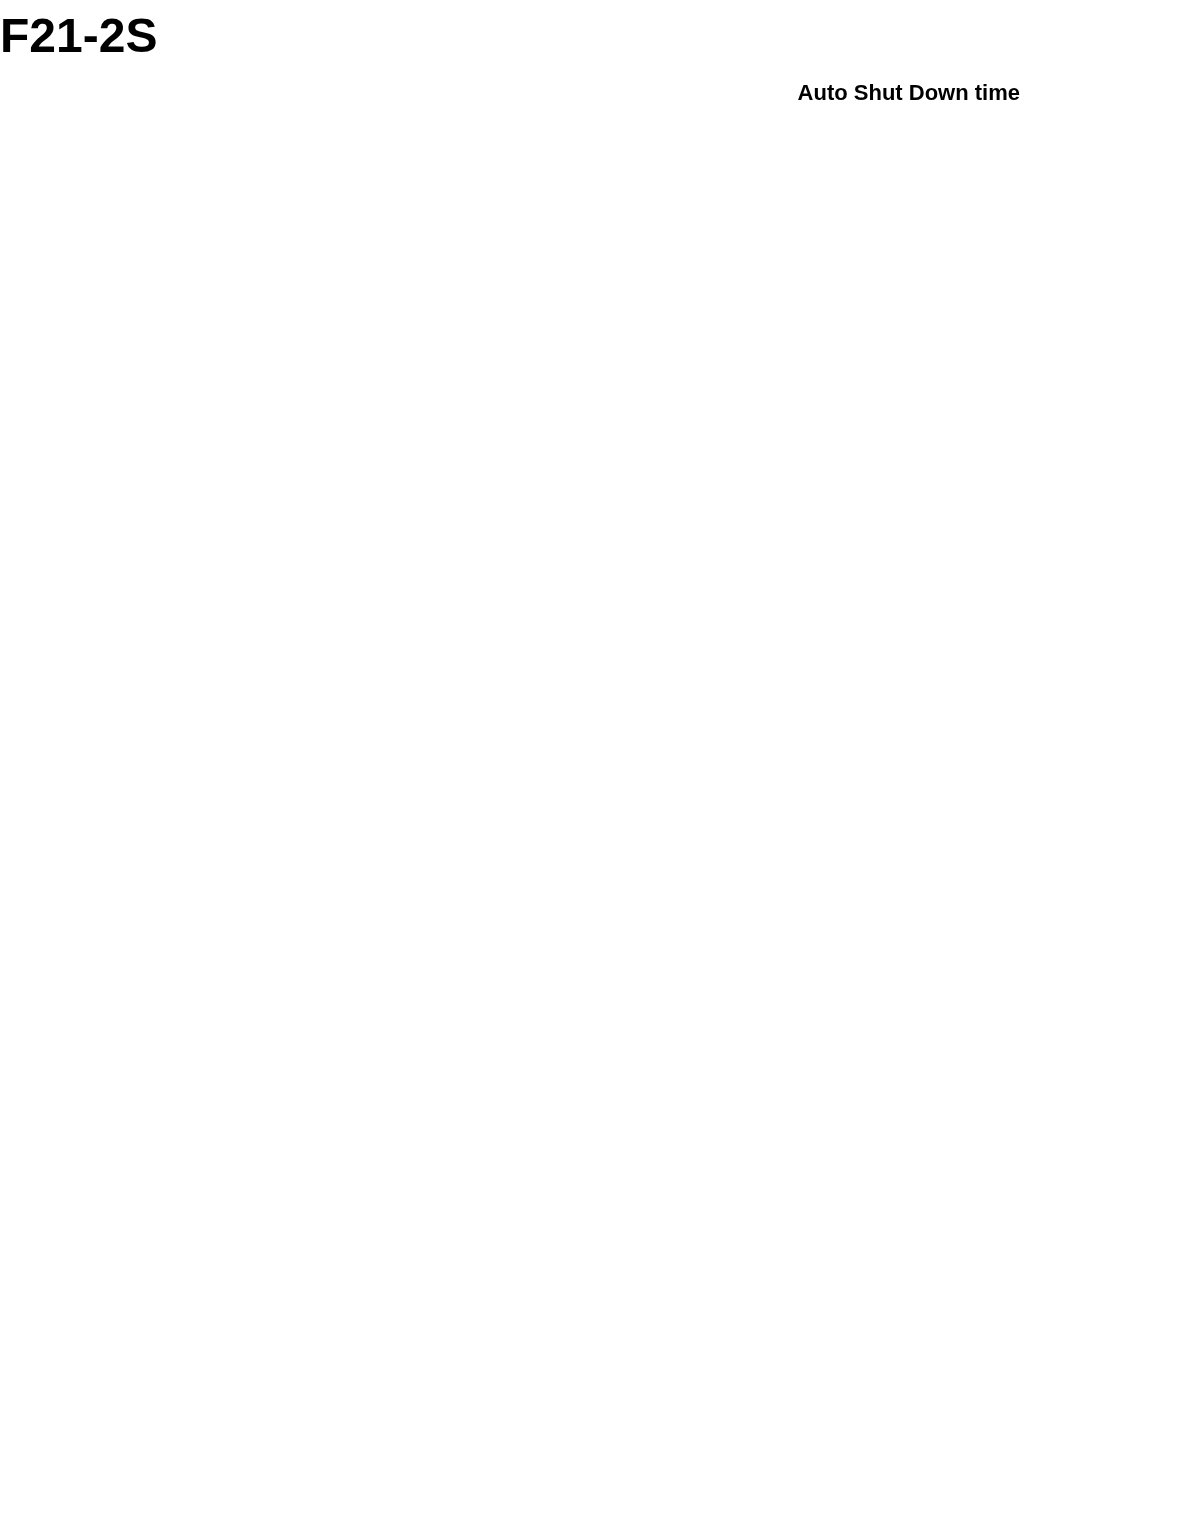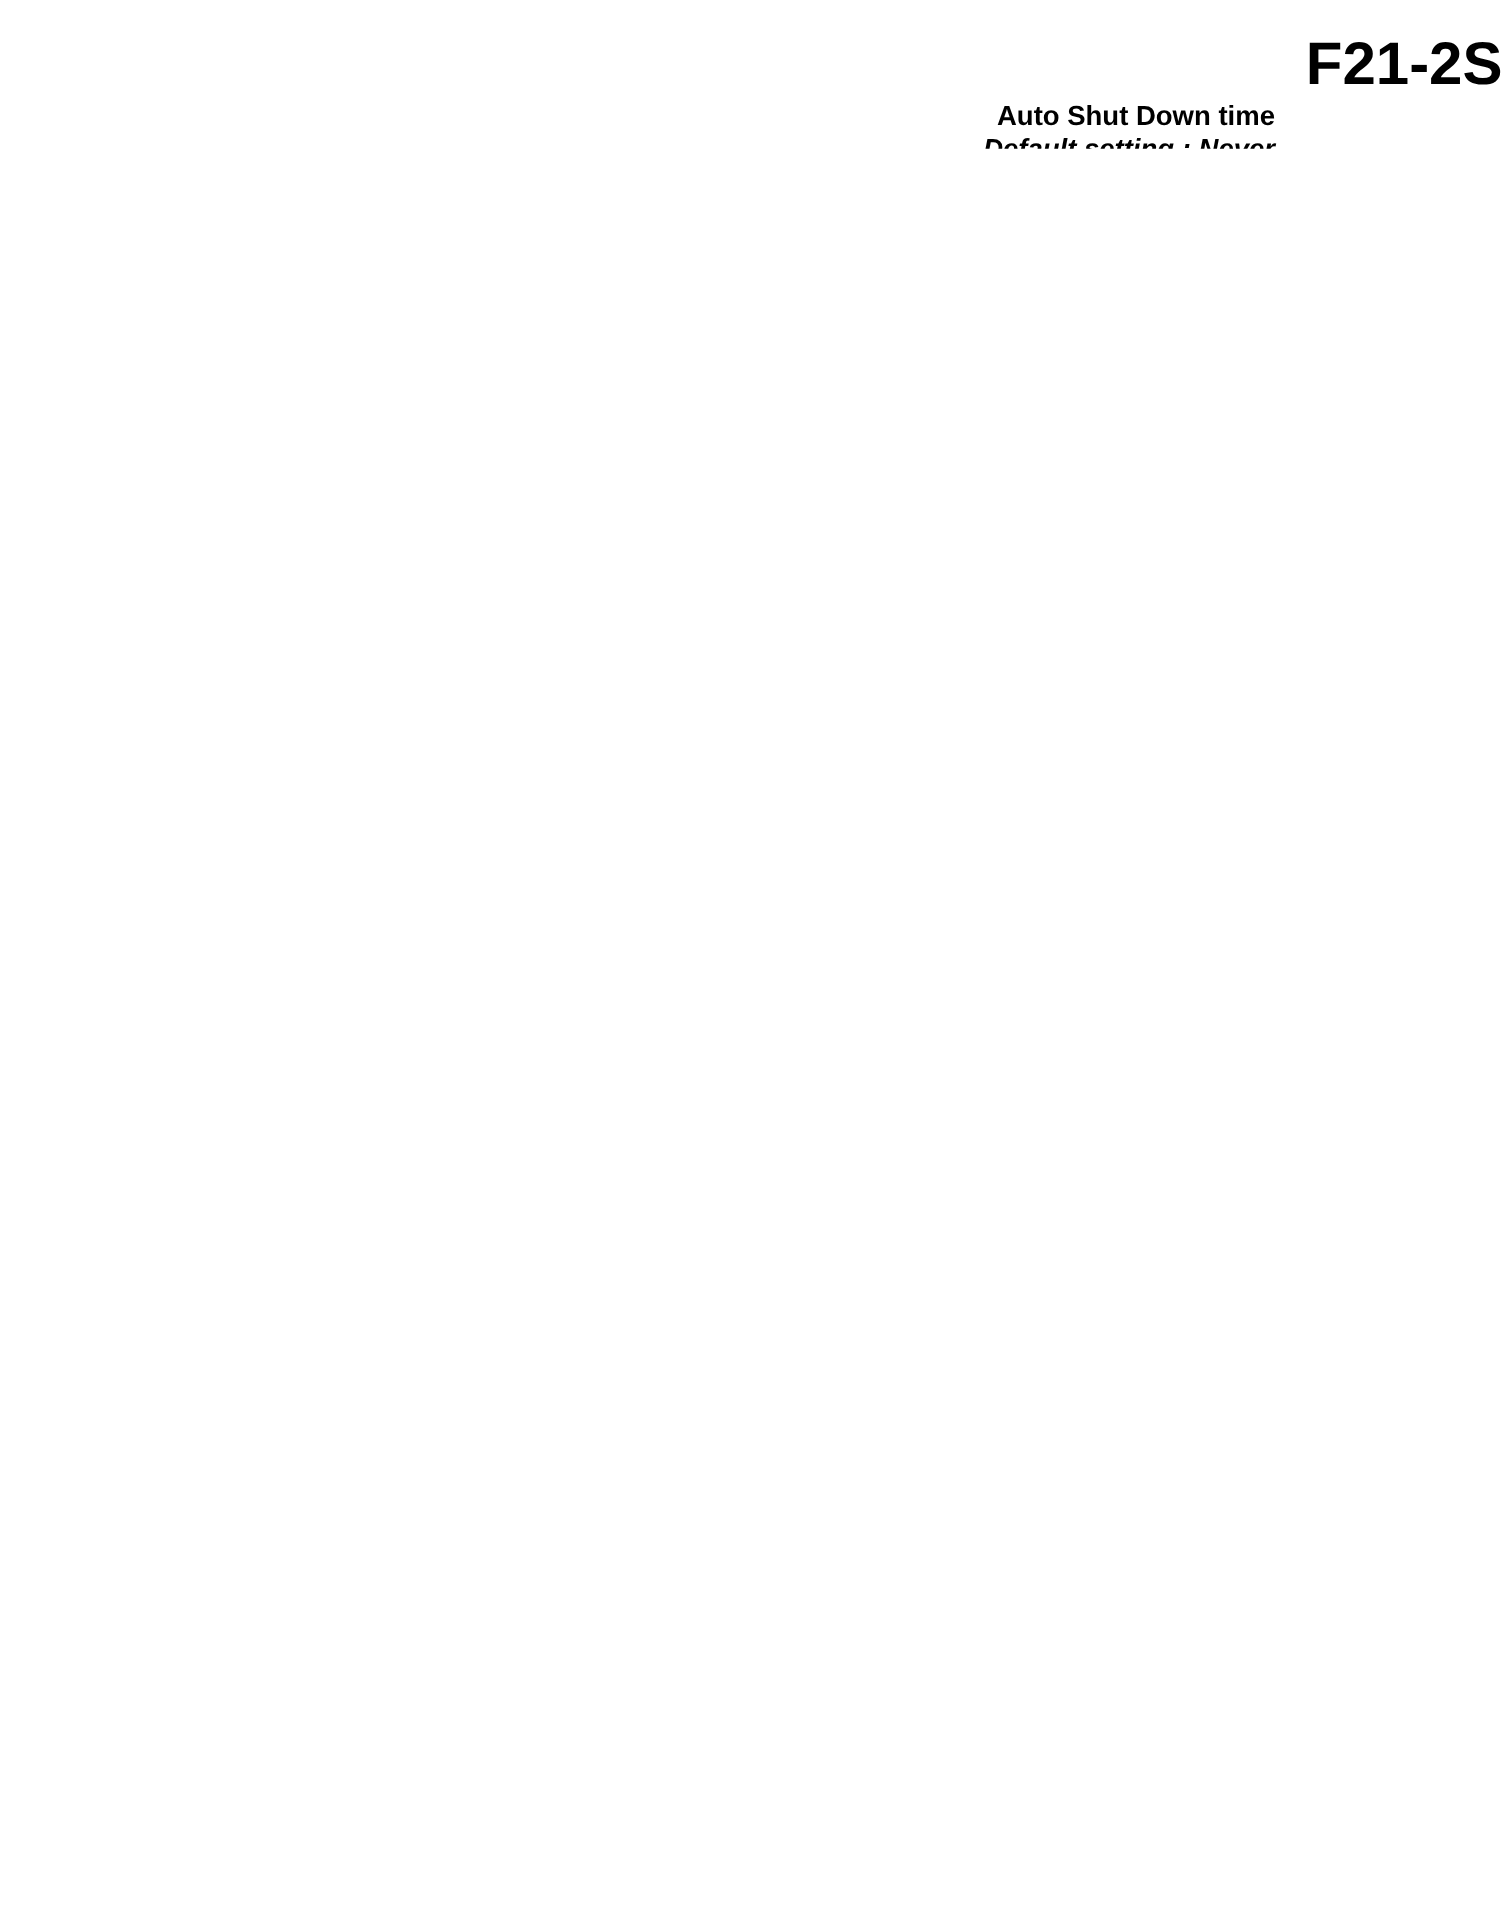--- a/index.html
+++ b/index.html
@@ -10,24 +10,24 @@
     background: #fff;
     color: #000;
     width: 1202px;
   }
   .page {
     width: 1202px;
     position: relative;
     padding-bottom: 40px;
   }
   .title {
-    text-align: right;
+    text-align: left;
     font-size: 48px;
     font-weight: bold;
-    padding-top: 24px;
+    padding-top: 8px;
   }
 
   
   .asd {
     position: absolute;
     left: 720px;
     top: 80px;
     width: 300px;
   }
   .asd-title {

